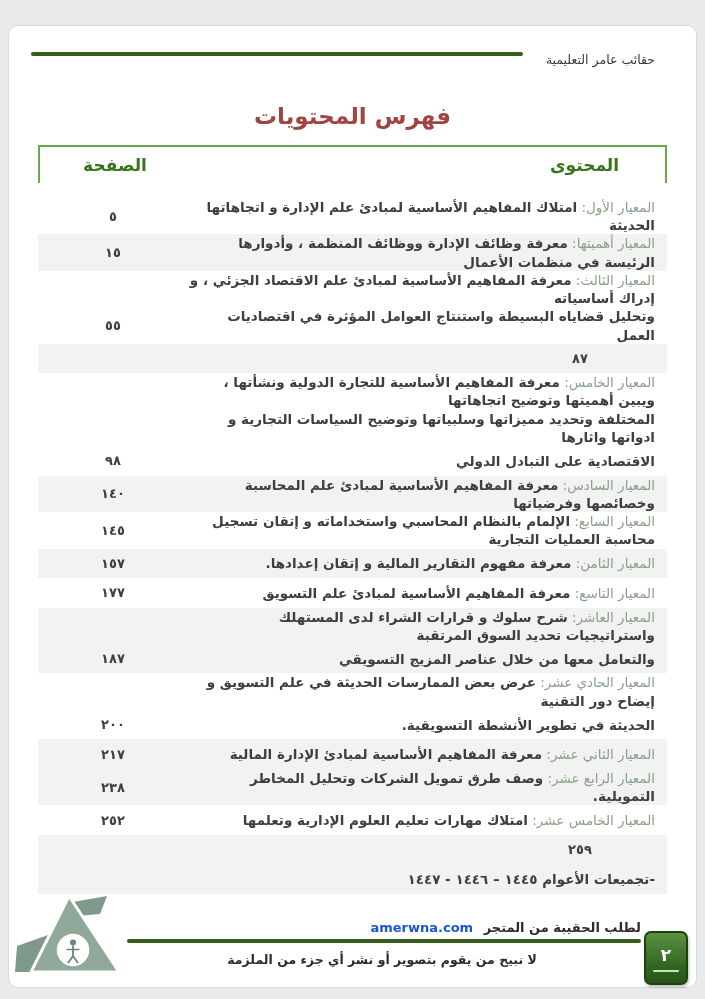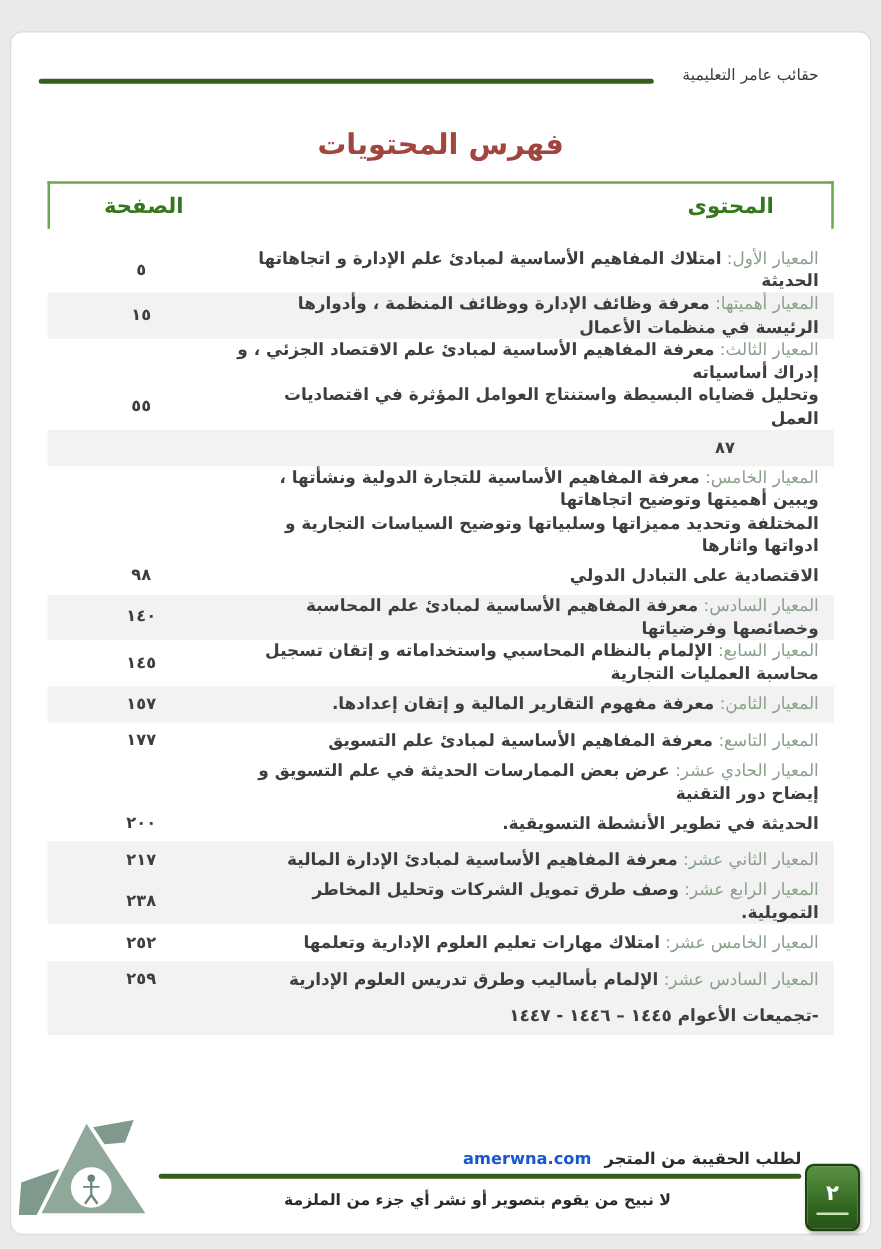--- a/index.html
+++ b/index.html
@@ -18,21 +18,21 @@
     background:#e8eaec;
     font-family:"DejaVu Sans",sans-serif;
     position:relative;
     overflow:hidden;
   }
   .page{
     position:absolute;left:8px;top:25px;width:689px;height:963px;
     background:#ffffff;border:1px solid #d8dbde;border-radius:10px;
   }
   
-  .doc-header{display:flex;align-items:flex-end;margin:26px 29px 0 22px;}
+  .doc-header{display:flex;align-items:flex-start;margin:26px 29px 0 22px;}
   .header-rule{flex:1;height:4px;background:var(--rule-green);border-radius:2px;}
   .header-brand{
     margin-left:14px;margin-right:12px;width:118px;
     font-size:12.5px;color:#3a3a3a;text-align:right;direction:rtl;white-space:nowrap;
   }
   
   .doc-title{
     margin-top:36px;text-align:center;direction:rtl;
     color:var(--title-red);font-size:23px;font-weight:bold;letter-spacing:.5px;
   }
@@ -159,20 +159,30 @@
           <div class="line-text"><span class="line-label">المعيار الثامن: </span>معرفة مفهوم التقارير المالية و إتقان إعدادها.</div>
           <div class="line-page">١٥٧</div>
         </div>
       </div>
       <div class="toc-row">
         <div class="toc-line">
           <div class="line-text"><span class="line-label">المعيار التاسع: </span>معرفة المفاهيم الأساسية لمبادئ علم التسويق</div>
           <div class="line-page">١٧٧</div>
         </div>
       </div>
+      <div class="toc-row shaded">
+        <div class="toc-line">
+          <div class="line-text"><span class="line-label">المعيار العاشر: </span>شرح سلوك و قرارات الشراء لدى المستهلك واستراتيجيات تحديد السوق المرتقبة</div>
+          <div class="line-page"></div>
+        </div>
+        <div class="toc-line">
+          <div class="line-text">والتعامل معها من خلال عناصر المزيج التسويقي</div>
+          <div class="line-page">١٨٧</div>
+        </div>
+      </div>
       <div class="toc-row">
         <div class="toc-line">
           <div class="line-text"><span class="line-label">المعيار الحادي عشر: </span>عرض بعض الممارسات الحديثة في علم التسويق و إيضاح دور التقنية</div>
           <div class="line-page"></div>
         </div>
         <div class="toc-line">
           <div class="line-text">الحديثة في تطوير الأنشطة التسويقية.</div>
           <div class="line-page">٢٠٠</div>
         </div>
       </div>
@@ -189,21 +199,20 @@
         </div>
       </div>
       <div class="toc-row">
         <div class="toc-line">
           <div class="line-text"><span class="line-label">المعيار الخامس عشر: </span>امتلاك مهارات تعليم العلوم الإدارية وتعلمها</div>
           <div class="line-page">٢٥٢</div>
         </div>
       </div>
       <div class="toc-row shaded">
         <div class="toc-line">
-          <div class="line-text"><span class="line-label">المعيار السادس عشر: </span>الإلمام بأساليب وطرق تدريس العلوم الإدارية</div>
           <div class="line-page">٢٥٩</div>
         </div>
         <div class="toc-line">
           <div class="line-text">-تجميعات الأعوام ١٤٤٥ – ١٤٤٦ - ١٤٤٧</div>
           <div class="line-page"></div>
         </div>
       </div>
     </div>
 
   <svg class="footer-logo" viewBox="0 0 112 94" xmlns="http://www.w3.org/2000/svg">

